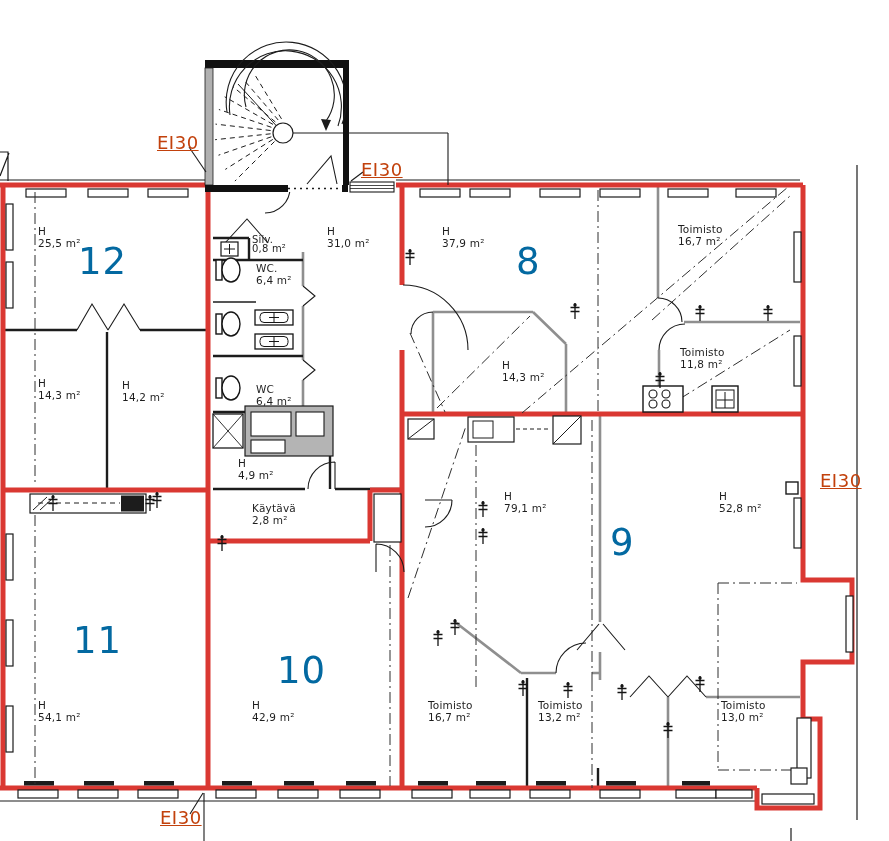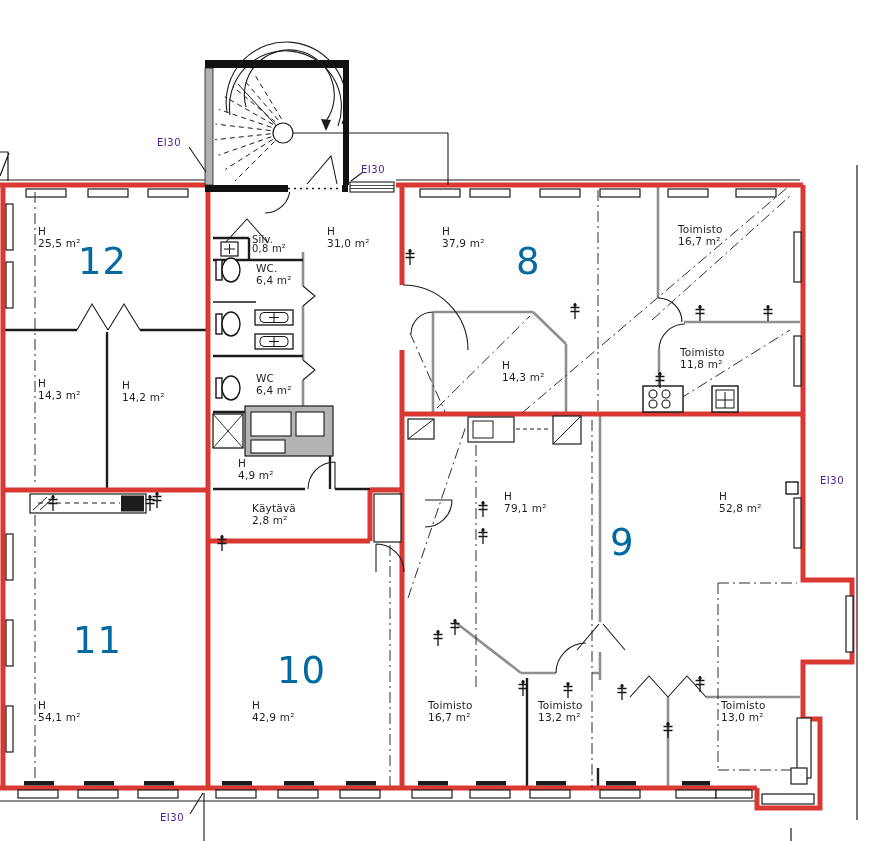--- a/index.html
+++ b/index.html
@@ -3,21 +3,21 @@
 <meta charset="utf-8">
 <style>
   html,body{margin:0;padding:0;background:#fff;}
   #plan{position:relative;width:889px;height:841px;background:#ffffff;overflow:hidden;
         font-family:"DejaVu Sans",sans-serif;}
   #plan svg{position:absolute;left:0;top:0;}
   .lbl{position:absolute;font-size:10.5px;line-height:11.5px;color:#1e1e1e;
        white-space:pre;letter-spacing:.2px;}
   .lbl.small{font-size:10px;line-height:9px;}
   .num{position:absolute;font-size:37px;line-height:38px;color:#0369a1;letter-spacing:1px;}
-  .ei{position:absolute;font-size:10px;line-height:14px;color:#4c1d95;letter-spacing:.5px;}
+  .ei{position:absolute;font-size:18px;line-height:14px;color:#c2410c;letter-spacing:.5px;text-decoration:underline;}
 </style>
 </head>
 <body>
 
 <div id="plan">
 
 <svg width="889" height="841" viewBox="0 0 889 841">
   <defs>
     <g id="fx">
       <path d="M0,-8 L0,8 M-4.5,-3.5 L4.5,-3.5 M-4.5,0.5 L4.5,0.5" stroke="#151515" stroke-width="1.3" fill="none"></path>
@@ -278,21 +278,21 @@
 <div class="num" style="left:610px;top:524px">9</div>
 <div class="num" style="left:277px;top:652px">10</div>
 <div class="num" style="left:73px;top:622px">11</div>
 
 <div class="lbl" style="left:38px;top:226px"><span>H</span><br><span>25,5 m²</span></div>
 <div class="lbl" style="left:38px;top:378px"><span>H</span><br><span>14,3 m²</span></div>
 <div class="lbl" style="left:122px;top:380px"><span>H</span><br><span>14,2 m²</span></div>
 <div class="lbl" style="left:38px;top:700px"><span>H</span><br><span>54,1 m²</span></div>
 <div class="lbl small" style="left:252px;top:235px"><span>Siiv.</span><br><span>0,8 m²</span></div>
 <div class="lbl" style="left:256px;top:263px"><span>WC.</span><br><span>6,4 m²</span></div>
-<div class="lbl" style="left:256px;top:373px"><span>WC</span><br><span>6,4 m²</span></div>
+<div class="lbl" style="left:256px;top:384px"><span>WC</span><br><span>6,4 m²</span></div>
 <div class="lbl" style="left:238px;top:458px"><span>H</span><br><span>4,9 m²</span></div>
 <div class="lbl" style="left:252px;top:503px"><span>Käytävä</span><br><span>2,8 m²</span></div>
 <div class="lbl" style="left:327px;top:226px"><span>H</span><br><span>31,0 m²</span></div>
 <div class="lbl" style="left:252px;top:700px"><span>H</span><br><span>42,9 m²</span></div>
 <div class="lbl" style="left:442px;top:226px"><span>H</span><br><span>37,9 m²</span></div>
 <div class="lbl" style="left:678px;top:224px"><span>Toimisto</span><br><span>16,7 m²</span></div>
 <div class="lbl" style="left:502px;top:360px"><span>H</span><br><span>14,3 m²</span></div>
 <div class="lbl" style="left:680px;top:347px"><span>Toimisto</span><br><span>11,8 m²</span></div>
 <div class="lbl" style="left:504px;top:491px"><span>H</span><br><span>79,1 m²</span></div>
 <div class="lbl" style="left:719px;top:491px"><span>H</span><br><span>52,8 m²</span></div>

